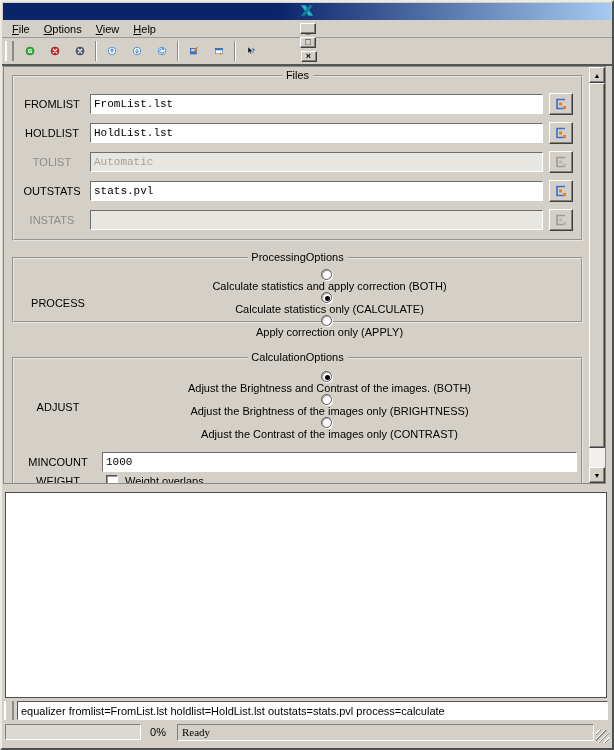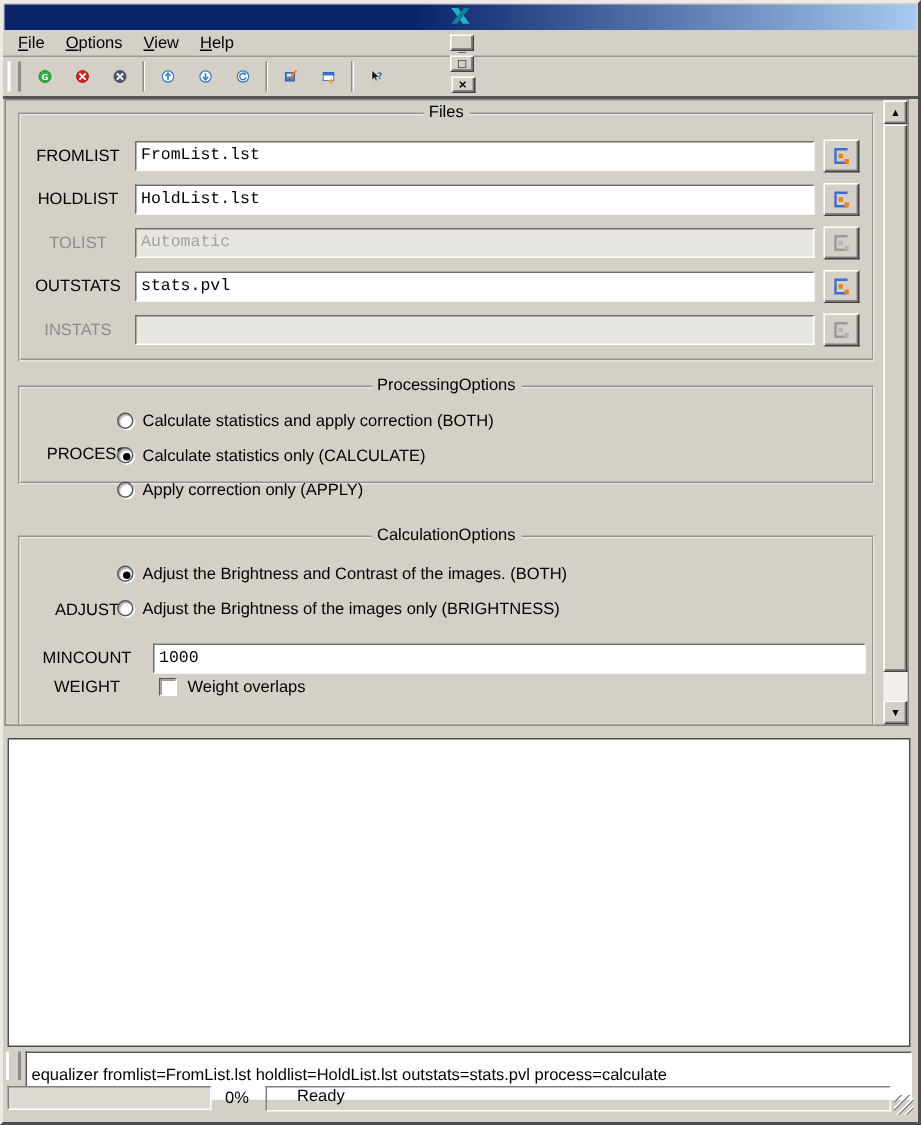--- a/index.html
+++ b/index.html
@@ -97,21 +97,21 @@
   }
   input[type=text]:disabled{background:#e8e6e1;color:#9a9a9a;}
   input[type=text]::placeholder{color:#a4a29c;opacity:1;}
   .browse-btn{
     width:24px;height:22px;margin-left:6px;flex:0 0 auto;
     background:#d4d0c8;border:1px solid;border-color:#fff #404040 #404040 #fff;
     box-shadow:inset -1px -1px 0 #808080;box-sizing:border-box;
     display:flex;align-items:center;justify-content:center;padding:0;
   }
   
-  .radiorow{display:flex;align-items:center;height:23px;padding-left:64px;}
+  .radiorow{display:flex;align-items:center;height:23px;padding-left:64px;flex-direction:column;}
   input[type=radio]{
     appearance:none;-webkit-appearance:none;width:11px;height:11px;margin:0 6px 0 0;
     border-radius:50%;background:#fff;border:1px solid #555;
     box-shadow:inset 1px 1px 1px rgba(0,0,0,.35), 1px 1px 0 #fff;
     position:relative;flex:0 0 auto;
   }
   input[type=radio]:checked::after{
     content:"";position:absolute;left:3px;top:3px;width:5px;height:5px;border-radius:50%;background:#000;
   }
   input[type=checkbox]{
@@ -125,36 +125,36 @@
     margin:8px 5px 0 3px;height:206px;background:#fff;
     border:1px solid #4d4d4d;box-sizing:border-box;overflow:auto;
   }
   
   .cmdbar{display:flex;align-items:stretch;margin:3px 4px 0 2px;height:19px;}
   .cmd-handle{
     width:6px;margin-right:3px;
     border-left:2px solid #fff;border-right:2px solid #8a8a8a;
   }
   .cmd-field{
-    flex:1;height:32px;box-sizing:border-box;
+    flex:1;height:19px;box-sizing:border-box;
     border:1px solid;border-color:#555 #fff #fff #555;
     background:#fff;display:flex;align-items:center;padding:0 3px;
     white-space:nowrap;overflow:hidden;
   }
   
   .statusbar{display:flex;align-items:center;height:22px;margin:1px 3px 0 3px;gap:0;}
   .progress-groove{
     width:136px;height:16px;box-sizing:border-box;
     border:1px solid;border-color:#808080 #fff #fff #808080;background:#dcd9d2;
   }
   .progress-pct{width:34px;text-align:center;}
   .status-panel{
     flex:1;height:17px;box-sizing:border-box;margin-left:2px;
     border:1px solid;border-color:#808080 #fff #fff #808080;
-    display:flex;padding:0 20px;
+    display:flex;align-items:center;padding:0 4px;font-family:Liberation Serif, serif;
   }
   .size-grip{
     width:13px;height:13px;margin-left:2px;align-self:flex-end;
     background:repeating-linear-gradient(135deg,transparent 0 2px,#fff 2px 3px,#8a8a8a 3px 4px);
   }
 </style>
 </head>
 <body>
 
 <div class="window">
@@ -349,20 +349,24 @@
         <span class="side-label" style="top:42px;">ADJUST</span>
 
         <label class="radiorow">
           <input type="radio" name="adjust" checked="" style="">
           <span>Adjust the Brightness and Contrast of the images. (BOTH)</span>
         </label>
         <label class="radiorow">
           <input type="radio" name="adjust" style="">
           <span>Adjust the Brightness of the images only (BRIGHTNESS)</span>
         </label>
+        <label class="radiorow">
+          <input type="radio" name="adjust" style="">
+          <span>Adjust the Contrast of the images only (CONTRAST)</span>
+        </label>
 
         <div class="frow" style="margin-top:12px;margin-bottom:3px;padding-right:4px;">
           <span class="flabel" style="width:88px;">MINCOUNT</span>
           <input type="text" value="1000" style="">
         </div>
 
         <div class="frow">
           <span class="flabel" style="width:88px;">WEIGHT</span>
           <label style="display:flex;align-items:center;flex:1;">
             <input type="checkbox" style="">

